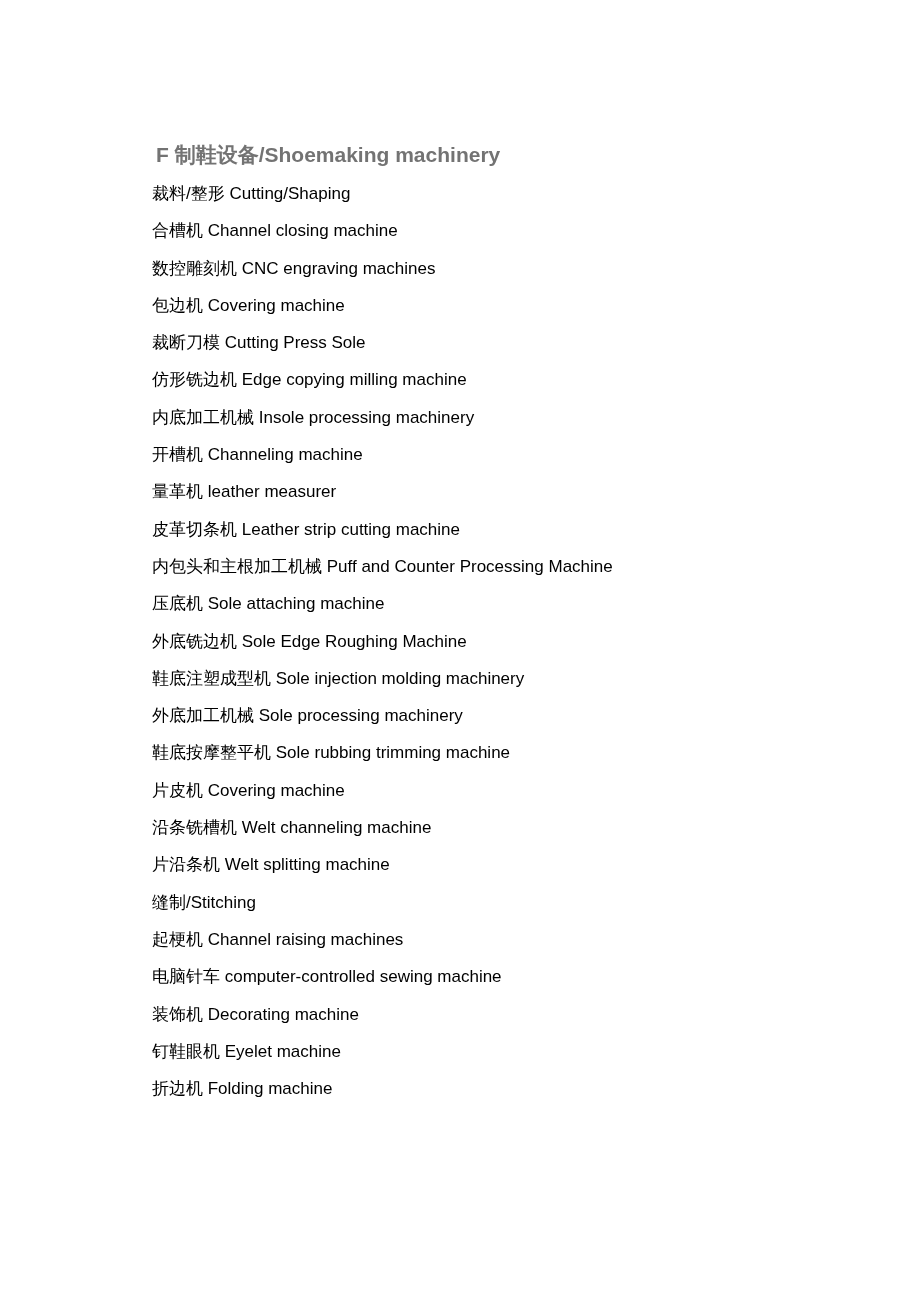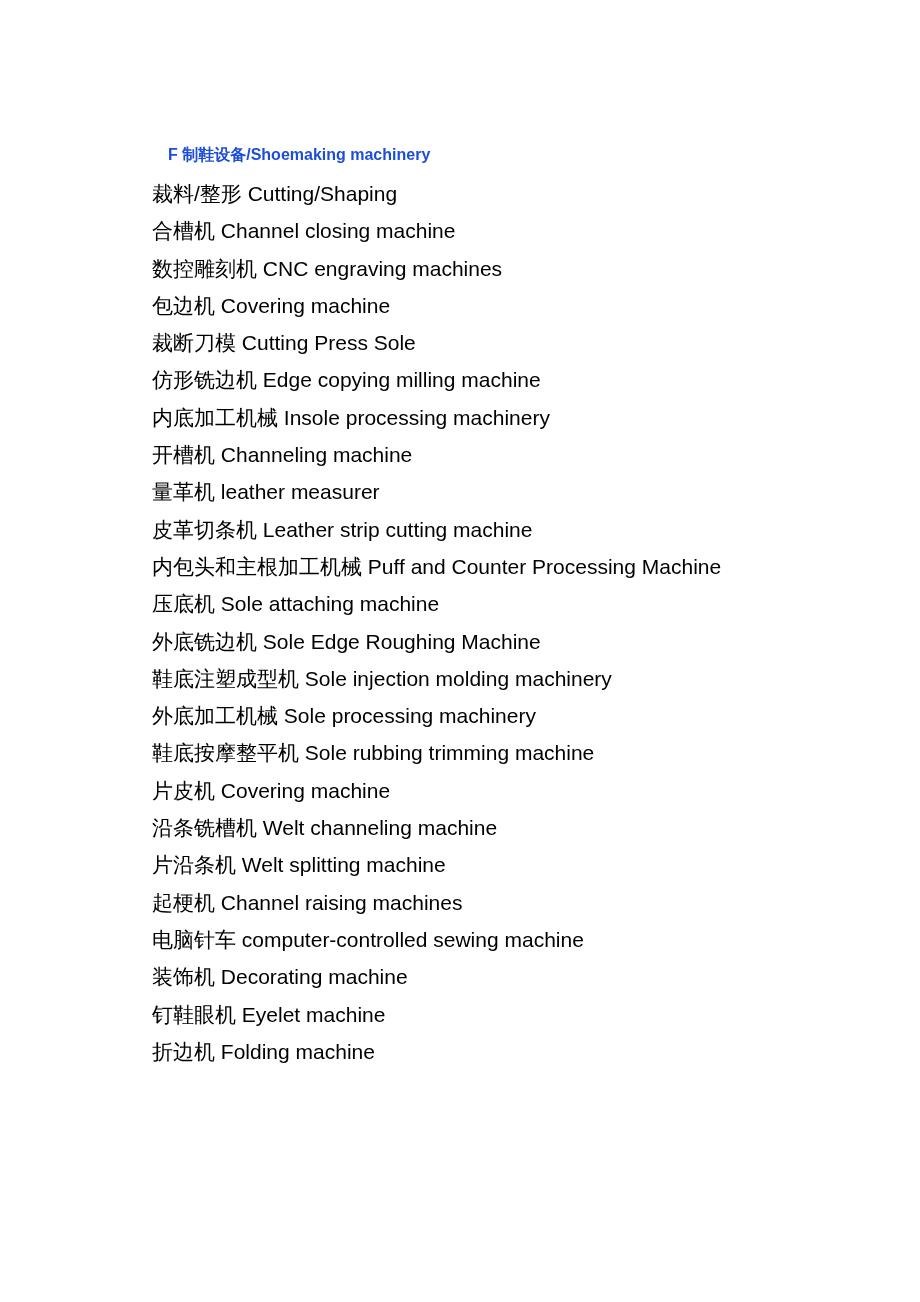--- a/index.html
+++ b/index.html
@@ -15,34 +15,34 @@
     overflow: hidden;
   }
   .page {
     position: relative;
     width: 920px;
     height: 1302px;
     box-sizing: border-box;
     padding: 140px 140px 0 152px;
   }
   .doc-title {
-    font-size: 16px;
+    font-size: 21px;
     font-weight: bold;
-    color: #1d4ed8;
+    color: #737373;
     line-height: 30px;
-    margin: 0 0 5px 16px;
+    margin: 0 0 5px 4px;
     letter-spacing: 0px;
   }
   .entry-list {
     list-style: none;
     margin: 0;
     padding: 0;
   }
   .entry {
-    font-size: 21px;
+    font-size: 17px;
     line-height: 37.3px;
     color: #000000;
     margin: 0;
     padding: 0;
     white-space: normal;
     word-break: break-word;
   }
 </style>
 </head>
 <body>
@@ -64,20 +64,21 @@
     <li class="entry">皮革切条机 Leather strip cutting machine</li>
     <li class="entry">内包头和主根加工机械 Puff and Counter Processing Machine</li>
     <li class="entry">压底机 Sole attaching machine</li>
     <li class="entry">外底铣边机 Sole Edge Roughing Machine</li>
     <li class="entry">鞋底注塑成型机 Sole injection molding machinery</li>
     <li class="entry">外底加工机械 Sole processing machinery</li>
     <li class="entry">鞋底按摩整平机 Sole rubbing trimming machine</li>
     <li class="entry">片皮机 Covering machine</li>
     <li class="entry">沿条铣槽机 Welt channeling machine</li>
     <li class="entry">片沿条机 Welt splitting machine</li>
+    <li class="entry">缝制/Stitching</li>
     <li class="entry">起梗机 Channel raising machines</li>
     <li class="entry">电脑针车 computer-controlled sewing machine</li>
     <li class="entry">装饰机 Decorating machine</li>
     <li class="entry">钉鞋眼机 Eyelet machine</li>
     <li class="entry">折边机 Folding machine</li>
   </ul>
 
 </div>
 
 </body></html>

